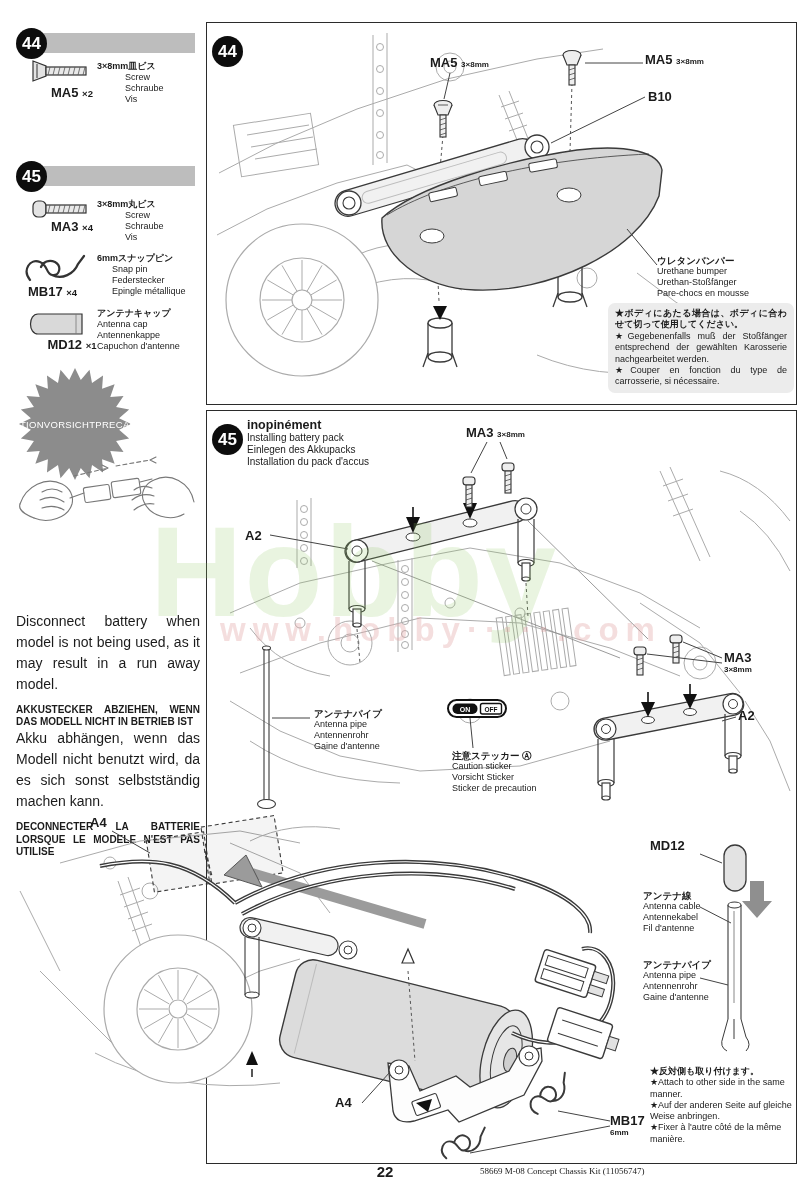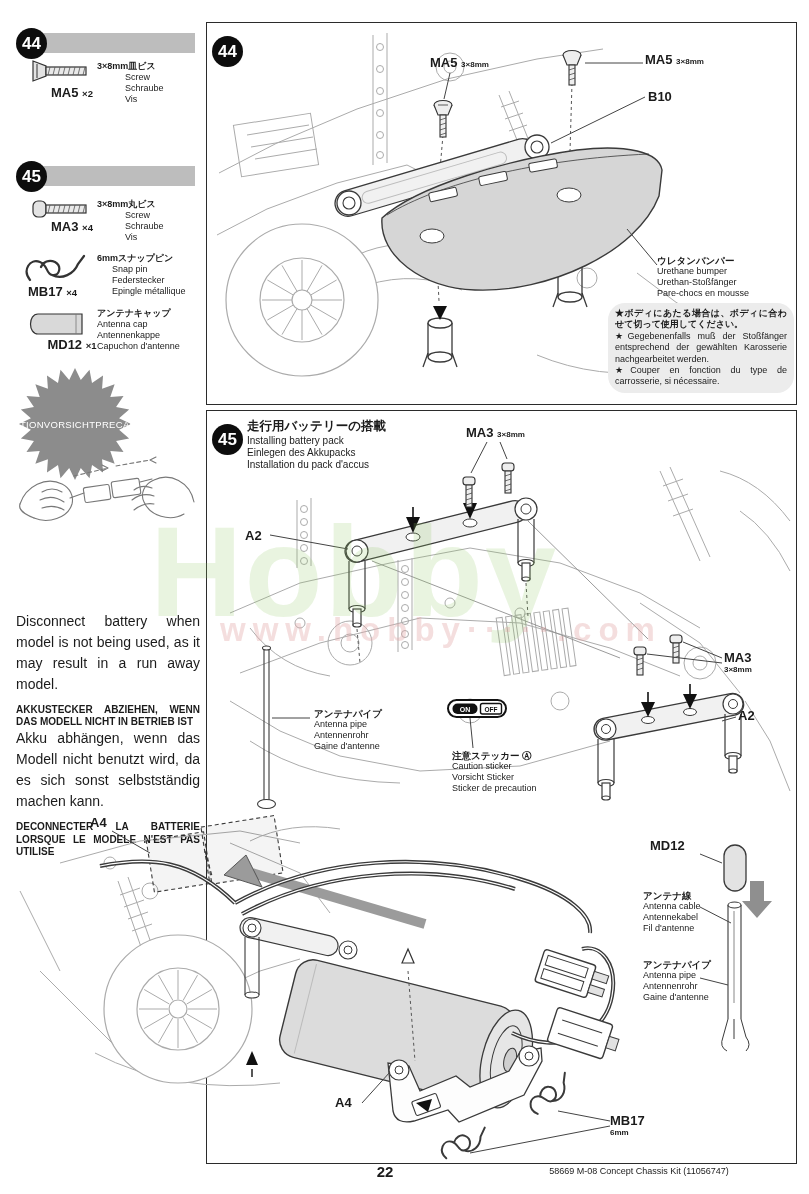--- a/index.html
+++ b/index.html
@@ -310,21 +310,21 @@
   </div>
   <div class="abs lbl" style="left:648px;top:89px;">B10</div>
 
   <div class="abs blk" style="left:657px;top:255px;">
     <div class="jp">ウレタンバンパー</div>
     <div>Urethane bumper</div>
     <div>Urethan-Stoßfänger</div>
     <div>Pare-chocs en mousse</div>
   </div>
 
-  <div class="abs note" style="left:608px;top:303px;width:172px;border-radius:17px;">
+  <div class="abs note" style="left:608px;top:303px;width:172px;">
     <div style="font-weight:bold">★ボディにあたる場合は、ボディに合わせて切って使用してください。</div>
     <div>★Gegebenenfalls muß der Stoßfänger entsprechend der gewählten Karosserie nachgearbeitet werden.</div>
     <div>★Couper en fonction du type de carrosserie, si nécessaire.</div>
   </div>
 
   <div class="abs panel" style="left:206px;top:410px;width:589px;height:752px;"></div>
 
   <svg class="abs" style="left:0px;top:411px;" width="809" height="751" viewBox="0 0 809 751">
 
     <g stroke="#ababab" fill="none" stroke-width="1">
@@ -629,21 +629,21 @@
     <line x1="270" y1="124" x2="348" y2="138" stroke="#444" stroke-width="1"></line>
   </svg>
 
   <div class="abs wm1" style="left:150px;top:498px;">Hobby</div>
   <div class="abs wm2" style="left:220px;top:611px;">www.hobby·····.com</div>
 
   <div class="abs badge" style="left:212px;top:424px;">
       <span>45</span>
     </div>
   <div class="abs" style="left:247px;top:418px;">
-    <div class="hd-jp">走行用バッテリーの搭載</div>
+    <div class="hd-jp">inopinément</div>
     <div class="hd-sub">Installing battery pack</div>
     <div class="hd-sub">Einlegen des Akkupacks</div>
     <div class="hd-sub">Installation du pack d'accus</div>
   </div>
 
   <div class="abs lbl" style="left:466px;top:425px;">
     <span>MA3</span> <span class="sz">3×8mm</span>
   </div>
   <div class="abs lbl" style="left:245px;top:528px;">A2</div>
   <div class="abs" style="left:724px;top:650px;">
@@ -681,17 +681,23 @@
     <div>Antennenrohr</div>
     <div>Gaine d'antenne</div>
   </div>
 
   <div class="abs lbl" style="left:335px;top:1095px;">A4</div>
   <div class="abs" style="left:610px;top:1113px;">
     <div class="lbl">MB17</div>
     <div class="szline">6mm</div>
   </div>
 
+  <div class="abs" style="left:650px;top:1066px;width:142px;font-size:9px;line-height:11.3px;">
+    <div style="font-weight:bold">★反対側も取り付けます。</div>
+    <div>★Attach to other side in the same manner.</div>
+    <div>★Auf der anderen Seite auf gleiche Weise anbringen.</div>
+    <div>★Fixer à l'autre côté de la même manière.</div>
+  </div>
 
   <div class="abs footer-num" style="left:340px;top:1163px;width:90px;text-align:center;">22</div>
-  <div class="abs footer-txt" style="left:480px;top:1166px;width:318px;text-align:center;">58669 M-08 Concept Chassis Kit (11056747)</div>
+  <div class="abs footer-txt" style="left:480px;top:1166px;width:318px;text-align:left;font-family:Liberation Serif, serif;">58669 M-08 Concept Chassis Kit (11056747)</div>
 
 </div>
 
 </body></html>

